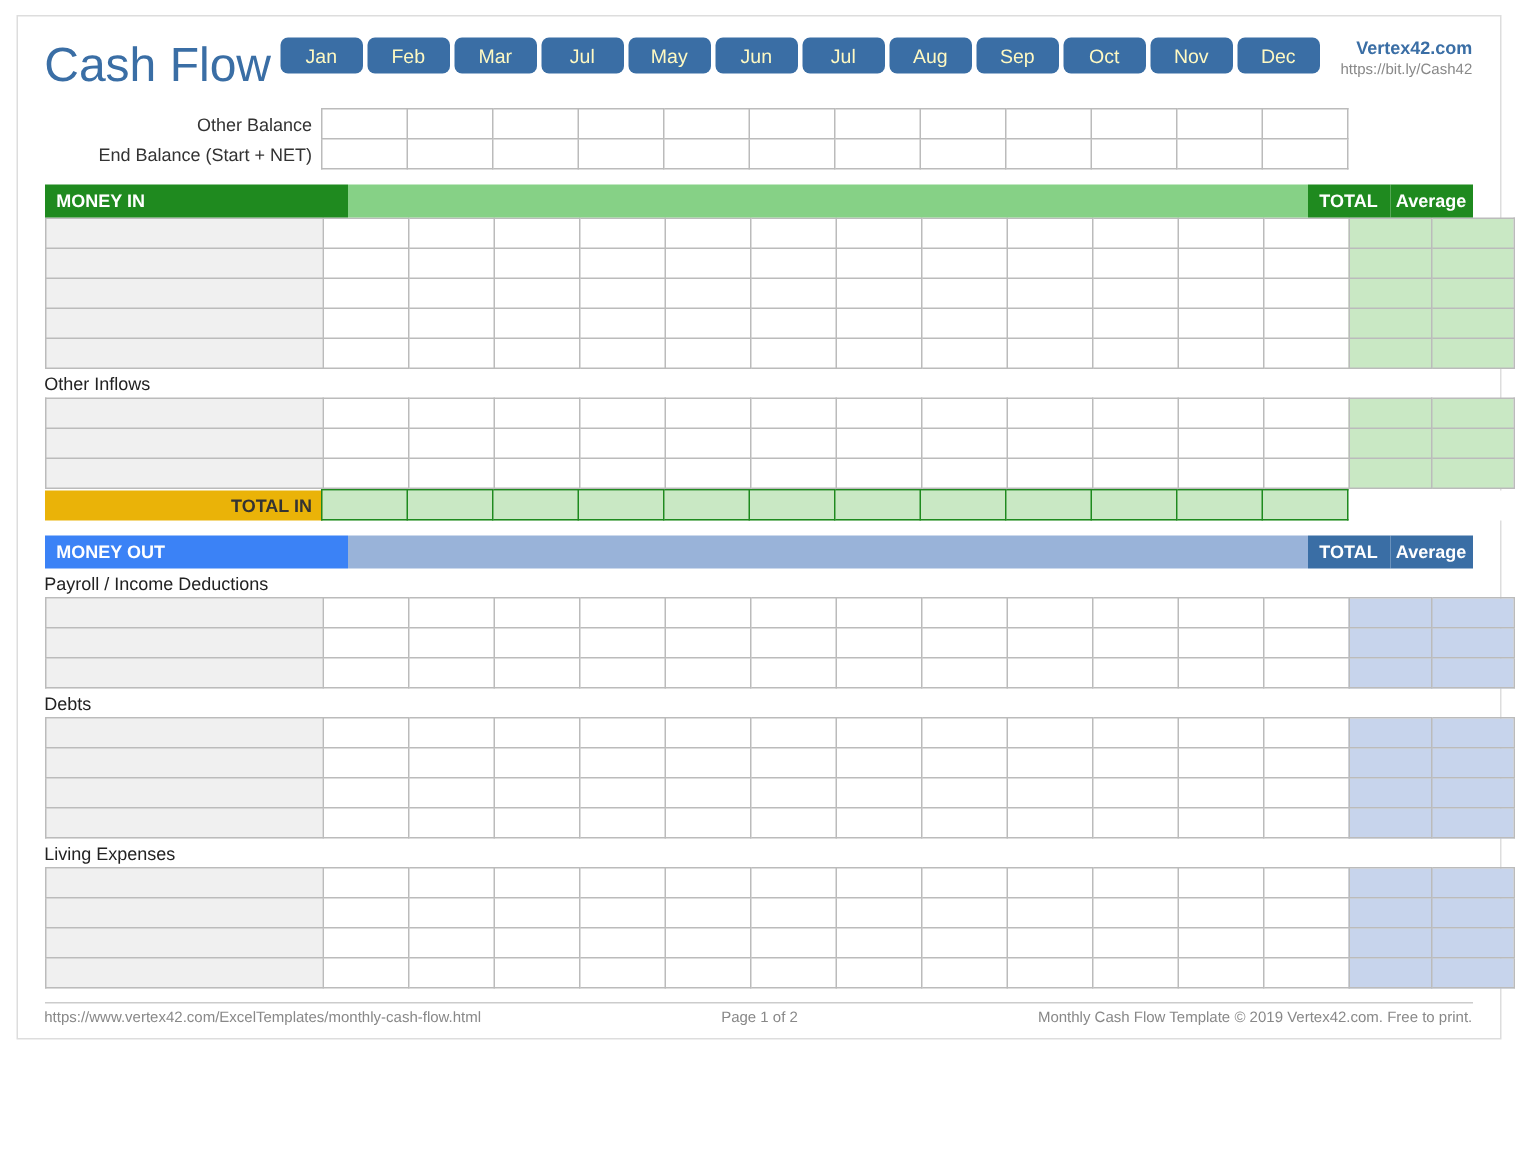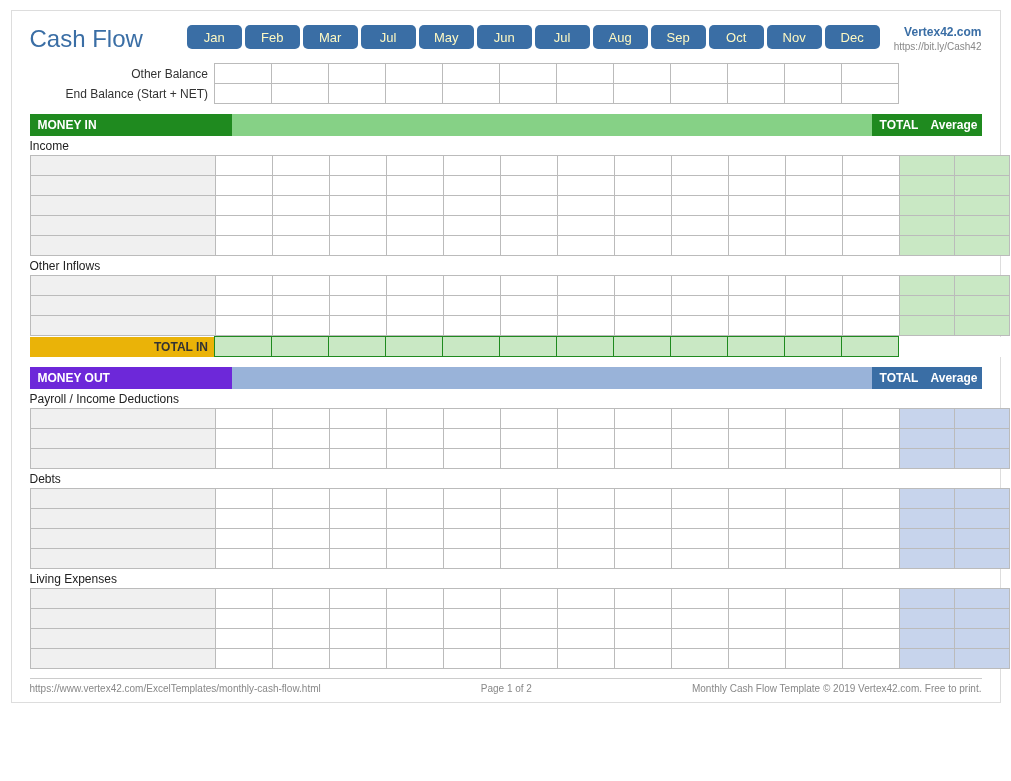--- a/index.html
+++ b/index.html
@@ -20,21 +20,21 @@
     position: relative;
   }
   .header-row {
     display: flex;
     align-items: flex-start;
     gap: 6px;
     margin-bottom: 10px;
   }
   .title {
     color: #3a6ea5;
-    font-size: 24px;
+    font-size: 32px;
     font-weight: normal;
     width: 185px;
     padding-top: 0;
   }
   .month-tabs {
     display: flex;
     gap: 3px;
     flex: 1;
   }
   .month-tab {
@@ -109,21 +109,21 @@
     text-align: right;
     height: 100%;
     display: flex;
     align-items: center;
     justify-content: center;
     font-size: 12px;
   }
   .bar-green .lbl { background: #1f8a1f; }
   .bar-green .mid { background: #86d186; }
   .bar-green .tot, .bar-green .avg { background: #1f8a1f; }
-  .bar-blue .lbl { background: #6d28d9; }
+  .bar-blue .lbl { background: #3b82f6; }
   .bar-blue .mid { background: #99b3d9; }
   .bar-blue .tot, .bar-blue .avg { background: #3a6ea5; }
   .subhead {
     font-size: 12px;
     padding: 3px 0 2px 0;
     color: #222;
   }
   
   .cell-label { background: #f0f0f0; }
   .cell-month { background: #fff; }
@@ -226,21 +226,20 @@
       </tbody>
   </table>
 
   <div class="section-bar bar-green">
     <div class="lbl">MONEY IN</div>
     <div class="mid"></div>
     <div class="tot">TOTAL</div>
     <div class="avg">Average</div>
   </div>
   <div id="money-in-groups">
-      <div class="subhead">Income</div>
       <table class="data-table">
         <colgroup>
           <col class="col-label">
           <col class="col-month">
           <col class="col-month">
           <col class="col-month">
           <col class="col-month">
           <col class="col-month">
           <col class="col-month">
           <col class="col-month">

